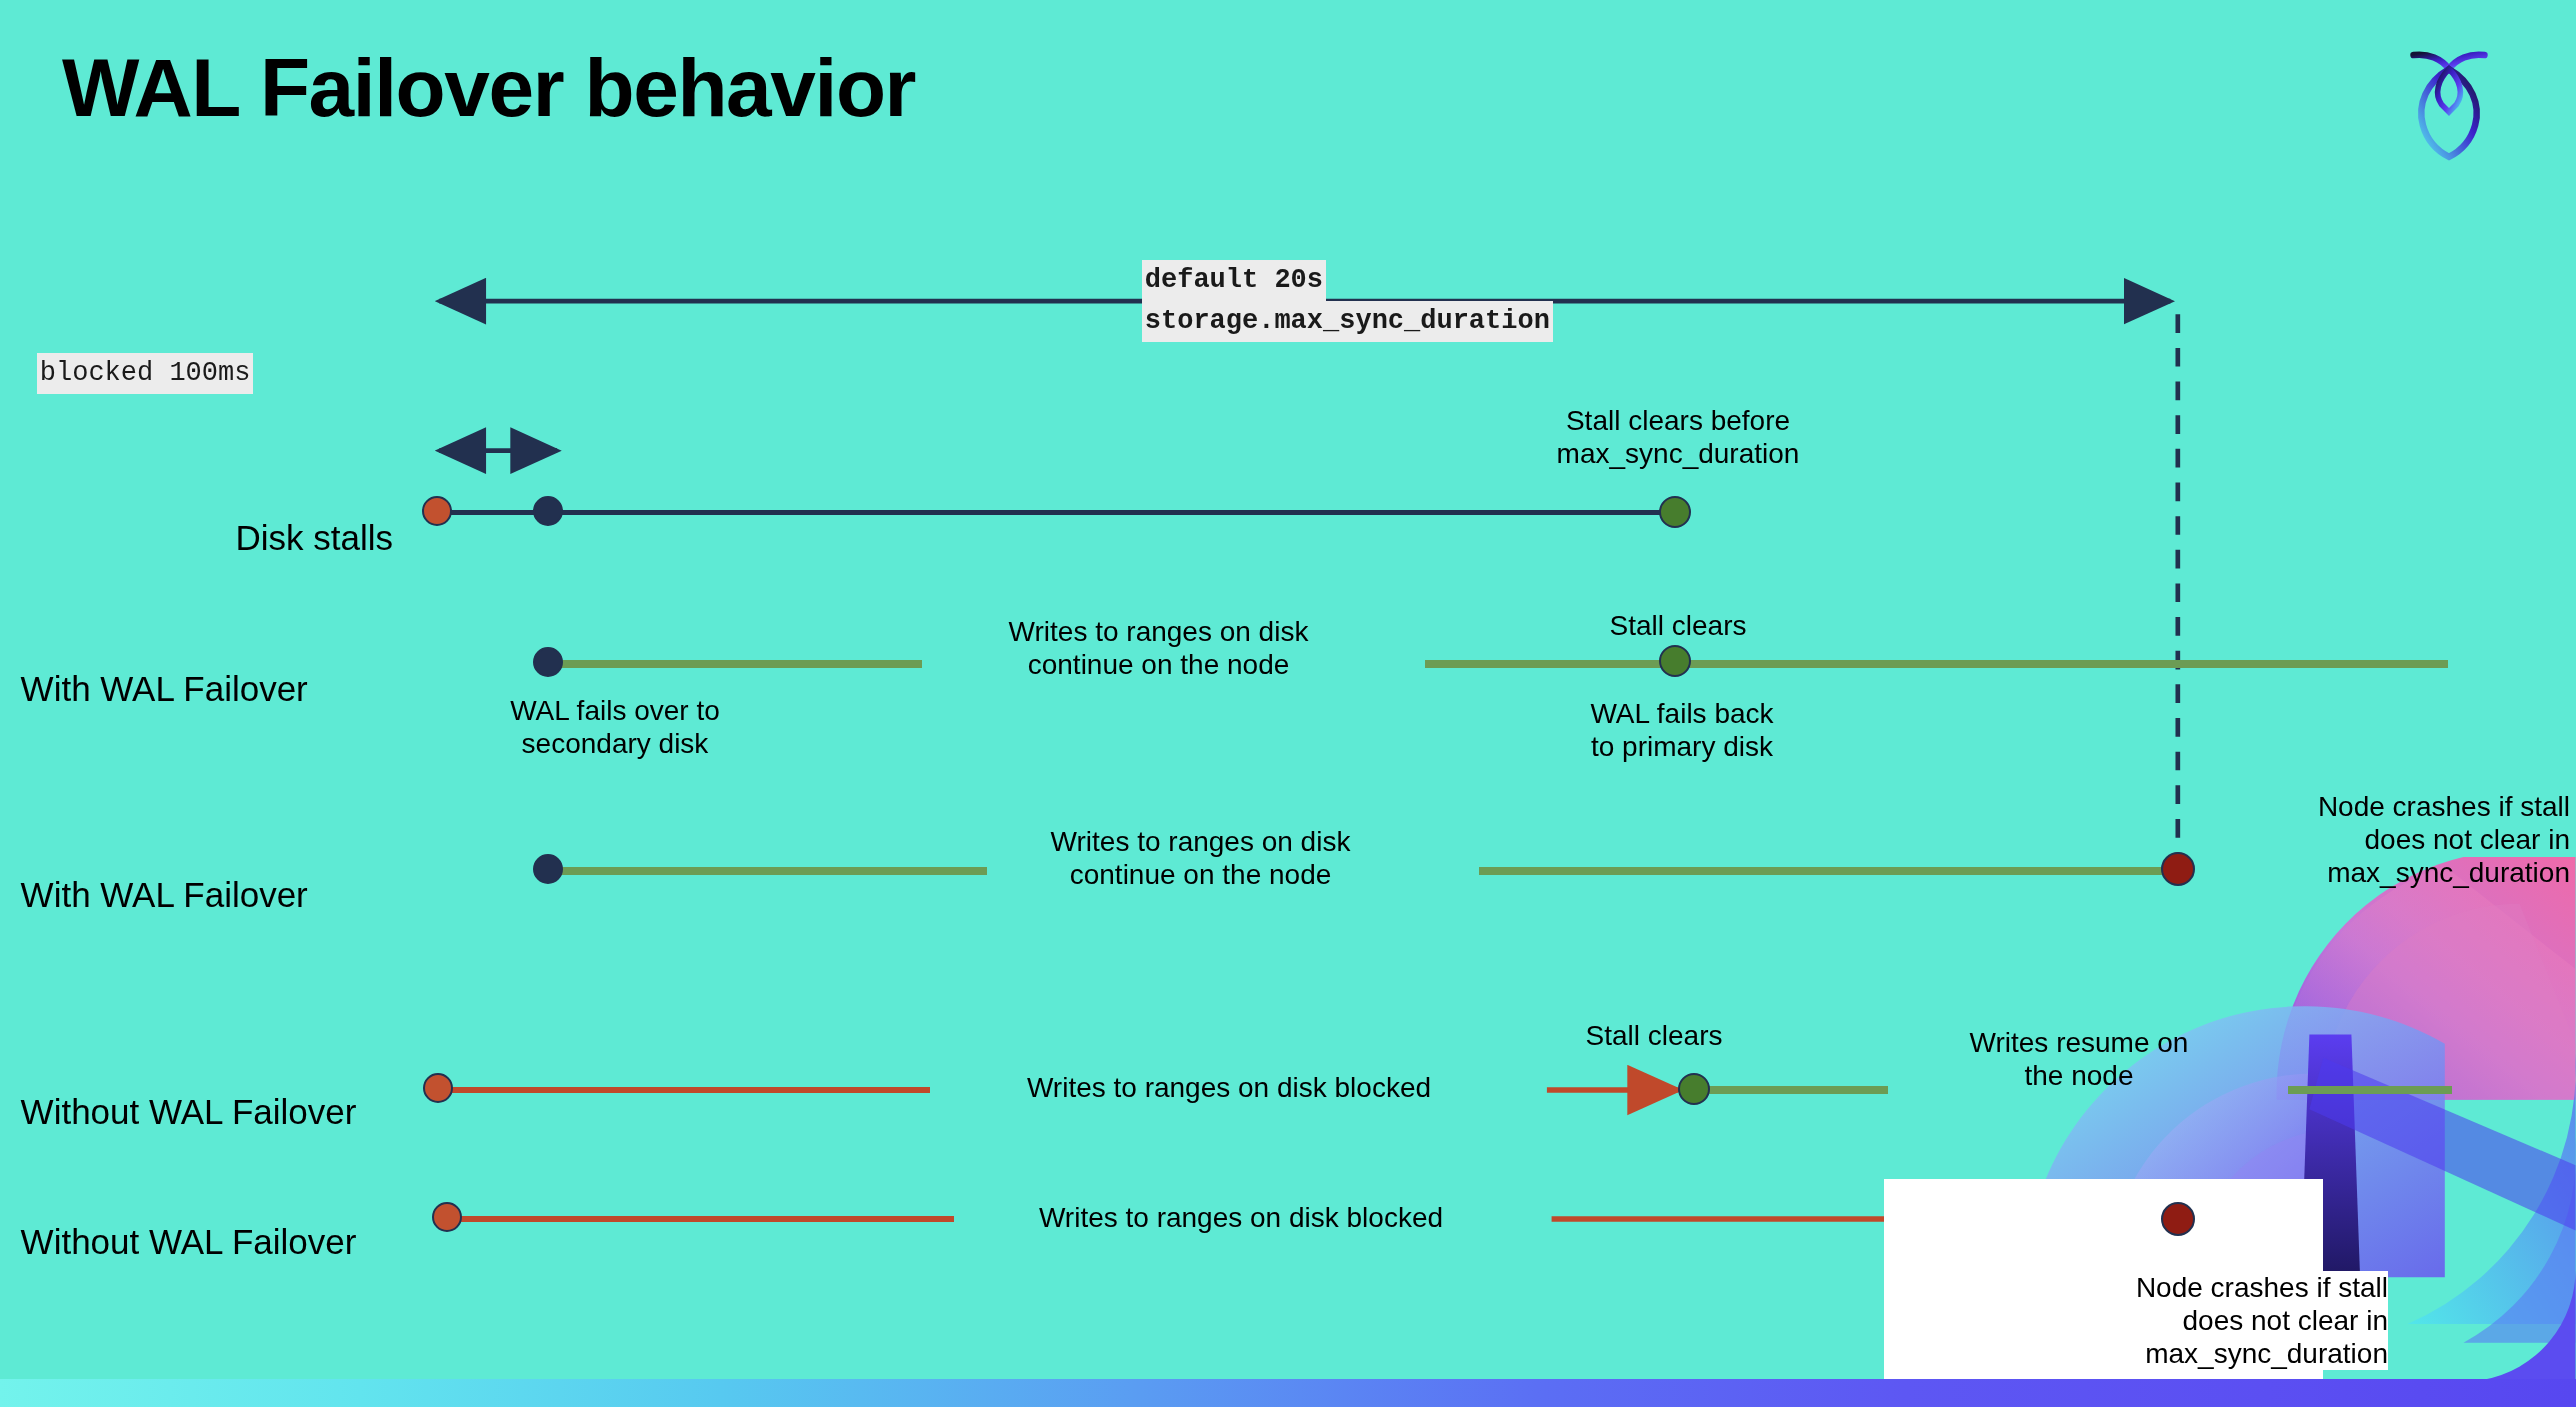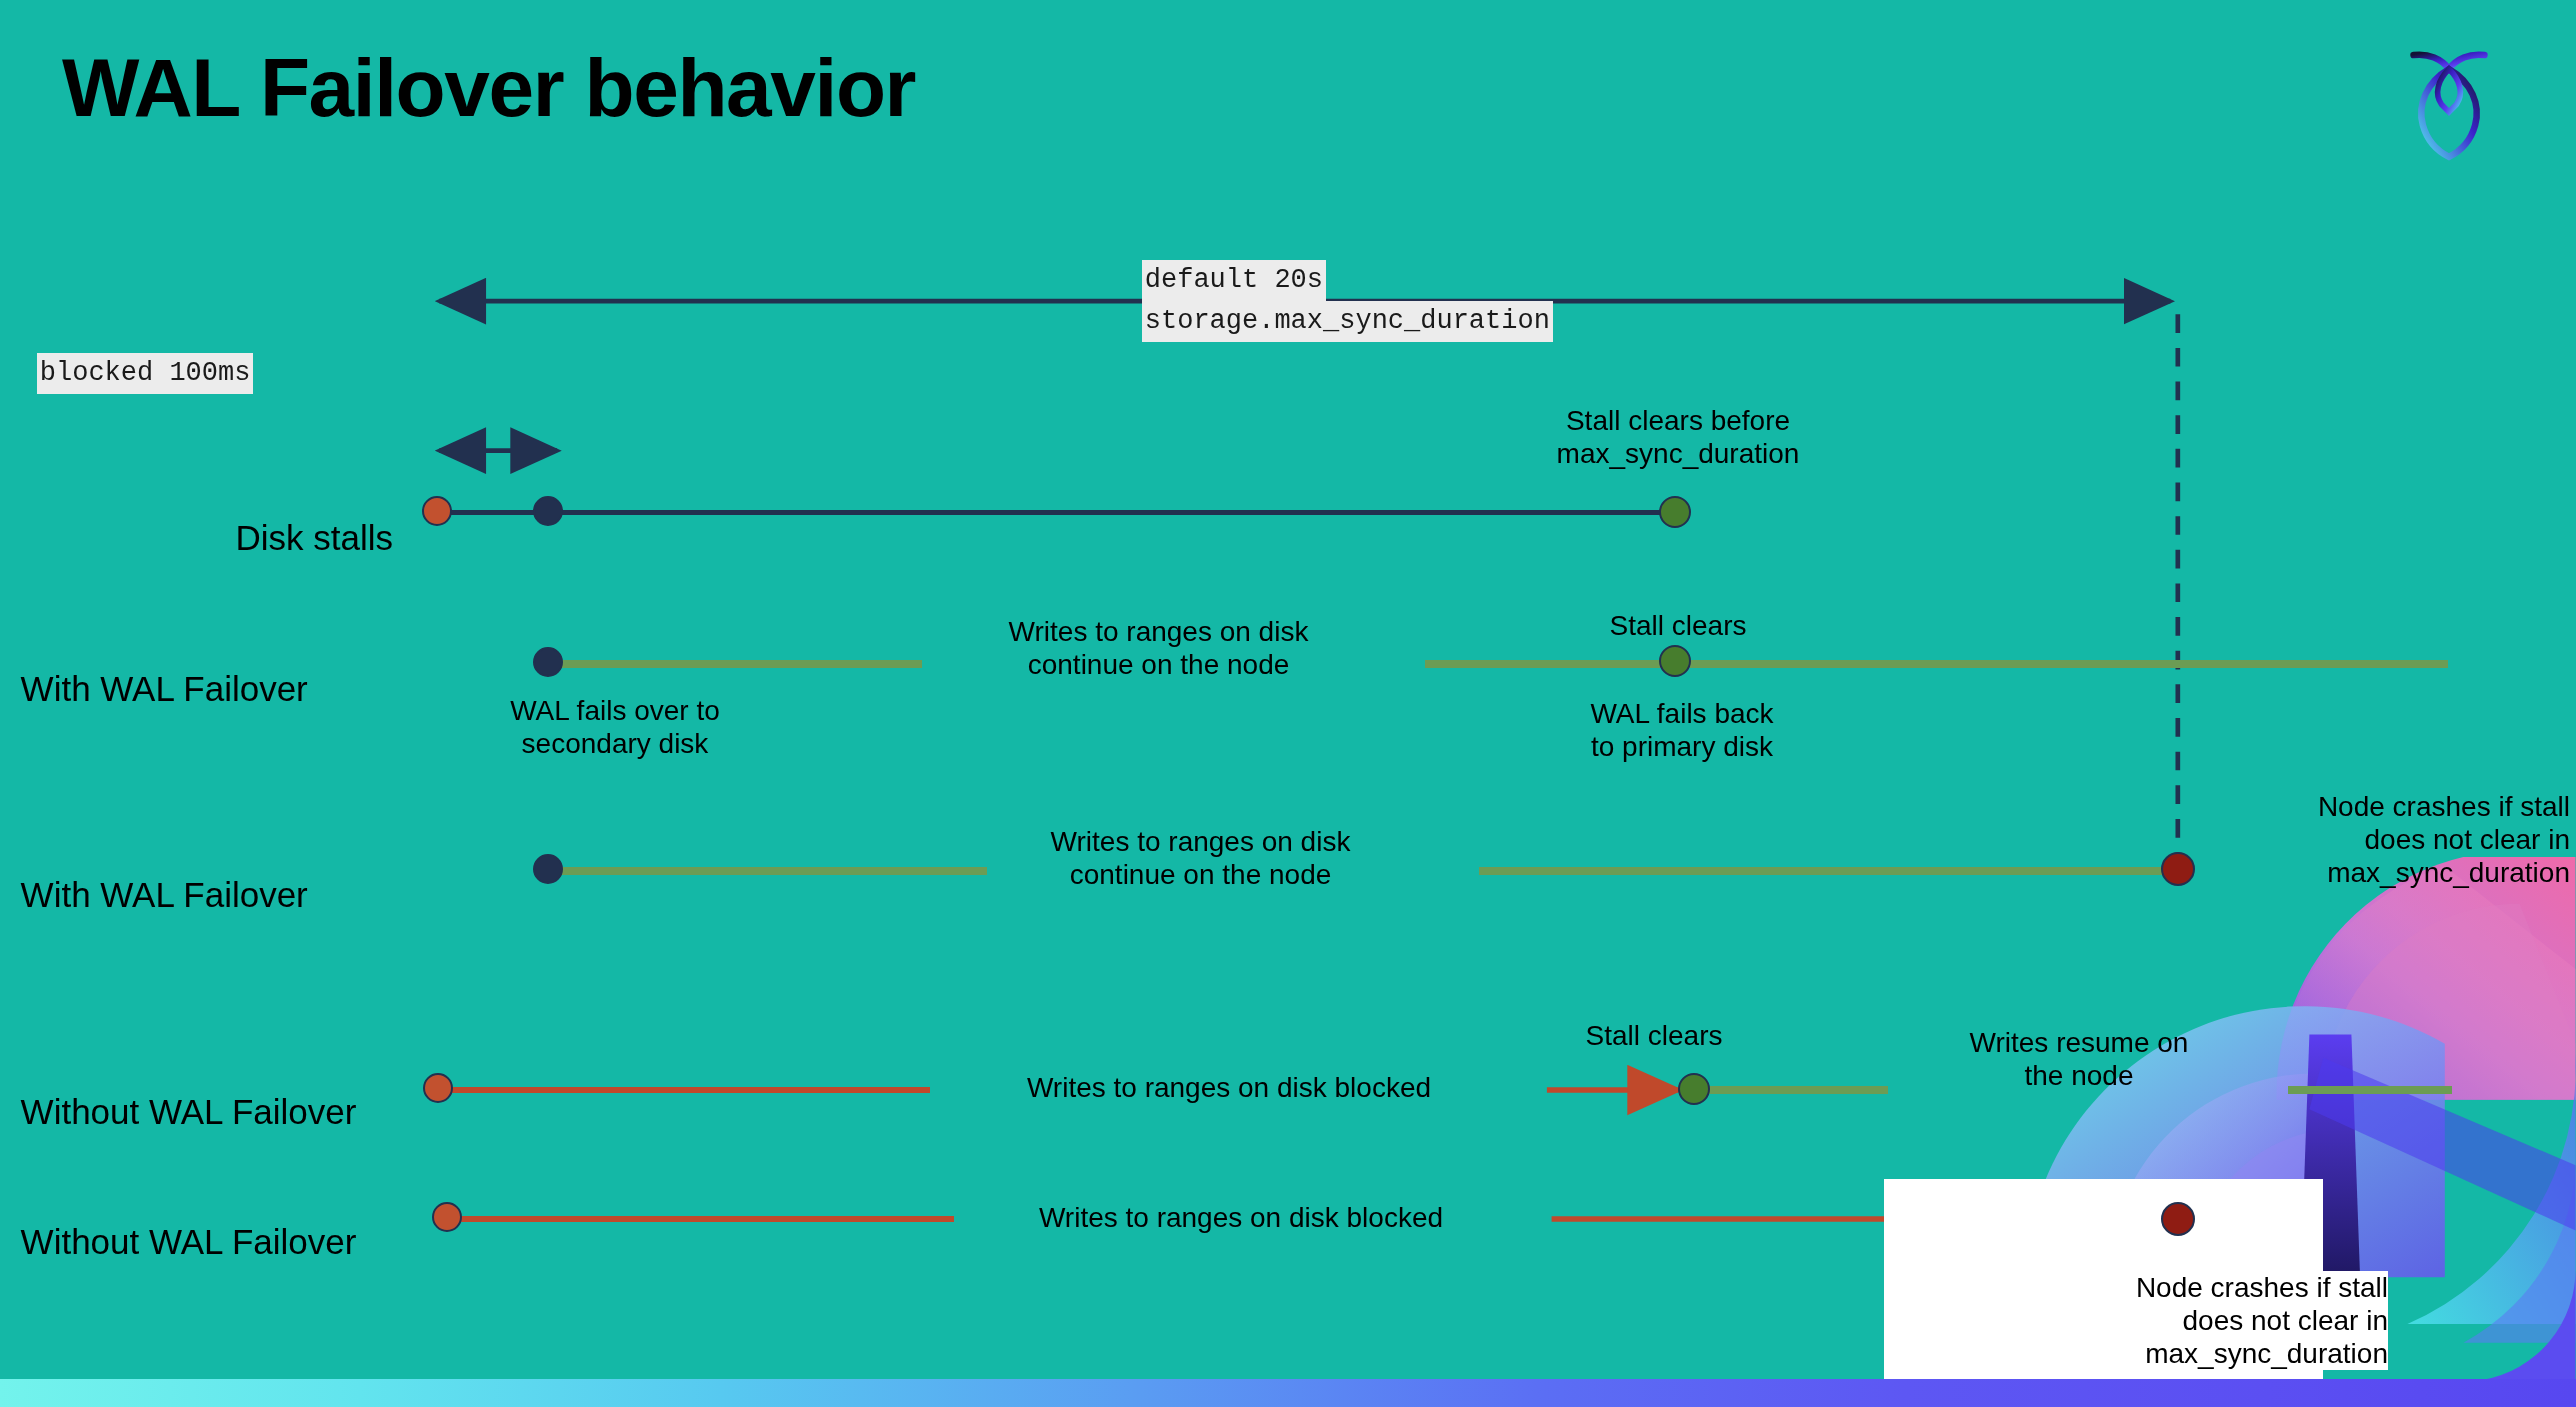--- a/index.html
+++ b/index.html
@@ -11,21 +11,21 @@
     width: 2576px;
     height: 1408px;
     position: relative;
     overflow: hidden;
     font-family: "Liberation Sans", sans-serif;
     color: #000000;
   }
   .slide {
     position: absolute;
     inset: 0;
-    background: #14b8a6;
+    background: #5eead4;
   }
 
   
   .page-title {
     position: absolute;
     left: 62px;
     top: 45px;
     font-size: 82px;
     font-weight: bold;
     letter-spacing: -1.4px;
@@ -247,21 +247,21 @@
 
     <line x1="2330" y1="336" x2="2330" y2="936" stroke="#22304f" stroke-width="5" stroke-dasharray="20,16"></line>
 
     <line x1="470" y1="482" x2="596" y2="482" stroke="#22304f" stroke-width="5" marker-start="url(#ah-navy-l)" marker-end="url(#ah-navy-r)"></line>
 
     <line x1="1655" y1="1166" x2="1795" y2="1166" stroke="#c0492b" stroke-width="6" marker-end="url(#ah-red-r)"></line>
 
     <line x1="1660" y1="1304" x2="2312" y2="1304" stroke="#c0492b" stroke-width="6" marker-end="url(#ah-red-r)"></line>
   </svg>
 
-  <div class="code-block" style="left:1142px; top:260px; text-align:left;">
+  <div class="code-block" style="left:1142px; top:260px; text-align:left;font-weight:bold;">
     <span>default 20s</span><br>
     <span>storage.max_sync_duration</span>
   </div>
 
   <div class="code-block" style="left:37px; top:353px; text-align:left;">
     <span>blocked 100ms</span><br>
   </div>
 
   <div class="row-label" style="left:0px; top:495px; width:393px;">Disk stalls</div>
 

